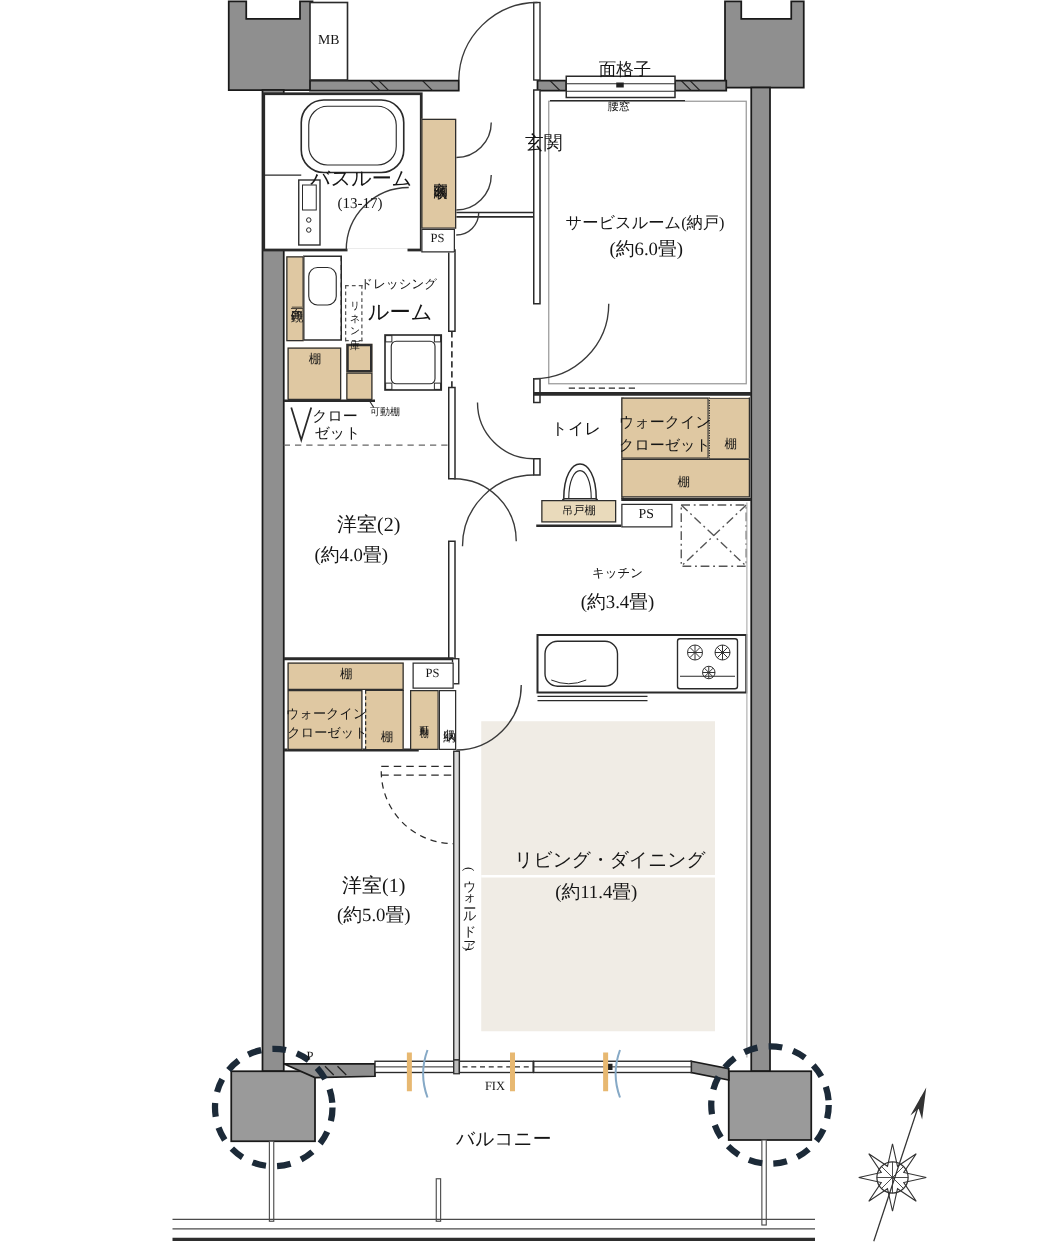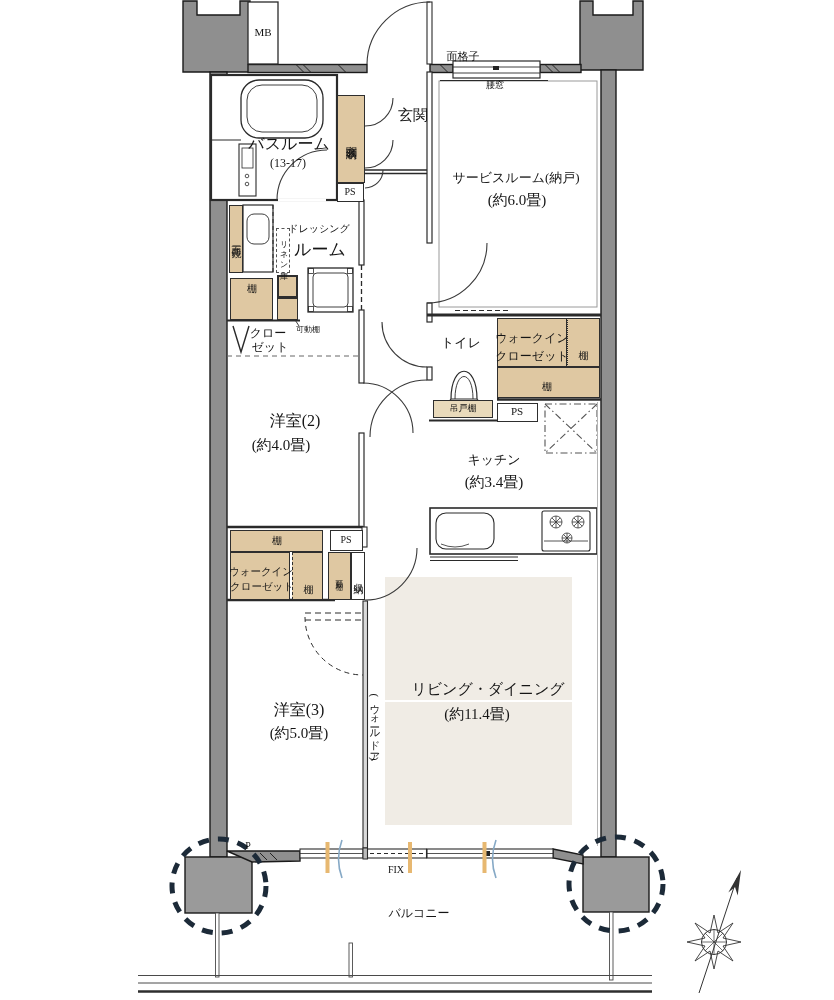--- a/index.html
+++ b/index.html
@@ -210,23 +210,23 @@
 <div class="box tanlight" style="left:433px;top:400px;width:60px;height:18px;border-width:1px"></div>
 <div class="box white" style="left:497px;top:403px;width:41px;height:19px"></div>
 <div class="box tan" style="left:230px;top:530px;width:93px;height:22px"></div>
 <div class="box tan" style="left:230px;top:552px;width:60px;height:48px"></div>
 <div class="box tan dashl" style="left:292px;top:552px;width:31px;height:48px"></div>
 <div class="box white" style="left:330px;top:530px;width:33px;height:21px"></div>
 <div class="box tan" style="left:328px;top:552px;width:23px;height:48px"></div>
 <div class="box white" style="left:351px;top:552px;width:14px;height:48px"></div>
 
 <div class="lbl" style="left:263px;top:33px;font-size:11px">MB</div>
-<div class="lbl" style="left:463px;top:57px;font-size:11px">面格子</div>
+<div class="lbl" style="left:500px;top:57px;font-size:14px">面格子</div>
 <div class="lbl" style="left:495px;top:86px;font-size:9px">腰窓</div>
-<div class="lbl" style="left:413px;top:116px;font-size:15px">玄関</div>
+<div class="lbl" style="left:435px;top:116px;font-size:15px">玄関</div>
 <div class="vlbl" style="left:351px;top:139px;font-size:11px">玄関収納</div>
 <div class="lbl" style="left:289px;top:144px;font-size:16px">バスルーム</div>
 <div class="lbl" style="left:288px;top:163px;font-size:12px">(13-17)</div>
 <div class="lbl" style="left:350px;top:192px;font-size:10px">PS</div>
 <div class="lbl" style="left:516px;top:178px;font-size:13px">サービスルーム(納戸)</div>
 <div class="lbl" style="left:517px;top:201px;font-size:15px">(約6.0畳)</div>
 <div class="vlbl" style="left:236px;top:239px;font-size:10px">三面鏡</div>
 <div class="vlbl" style="left:283px;top:251px;font-size:8px">リネン庫</div>
 <div class="lbl" style="left:319px;top:229px;font-size:10px">ドレッシング</div>
 <div class="lbl" style="left:320px;top:250px;font-size:17px">ルーム</div>
@@ -236,31 +236,31 @@
 <div class="lbl" style="left:270px;top:347px;font-size:12px">ゼット</div>
 <div class="lbl" style="left:295px;top:421px;font-size:16px">洋室(2)</div>
 <div class="lbl" style="left:281px;top:446px;font-size:15px">(約4.0畳)</div>
 <div class="lbl" style="left:461px;top:343px;font-size:13px">トイレ</div>
 <div class="lbl" style="left:463px;top:409px;font-size:9px">吊戸棚</div>
 <div class="lbl" style="left:532px;top:338px;font-size:12px">ウォークイン</div>
 <div class="lbl" style="left:532px;top:356px;font-size:12px">クローゼット</div>
 <div class="vlbl" style="left:583px;top:342px;font-size:10px">棚</div>
 <div class="lbl" style="left:547px;top:387px;font-size:10px">棚</div>
 <div class="lbl" style="left:517px;top:412px;font-size:11px">PS</div>
-<div class="lbl" style="left:494px;top:460px;font-size:13px">キッチン</div>
+<div class="lbl" style="left:494px;top:460px;font-size:10px">キッチン</div>
 <div class="lbl" style="left:494px;top:483px;font-size:15px">(約3.4畳)</div>
 <div class="lbl" style="left:277px;top:541px;font-size:10px">棚</div>
 <div class="lbl" style="left:261px;top:572px;font-size:10.5px">ウォークイン</div>
 <div class="lbl" style="left:262px;top:587px;font-size:10.5px">クローゼット</div>
 <div class="vlbl" style="left:308px;top:576px;font-size:10px">棚</div>
 <div class="lbl" style="left:346px;top:540px;font-size:10px">PS</div>
 <div class="vlbl" style="left:339px;top:576px;font-size:7.5px">可動棚</div>
 <div class="vlbl" style="left:358px;top:576px;font-size:10px">収納</div>
-<div class="lbl" style="left:299px;top:710px;font-size:16px">洋室(3)</div>
+<div class="lbl" style="left:299px;top:710px;font-size:16px">洋室(1)</div>
 <div class="lbl" style="left:299px;top:734px;font-size:15px">(約5.0畳)</div>
 <div class="vlbl" style="left:374px;top:727px;font-size:10.5px;text-orientation:mixed;letter-spacing:0">(ウォールドア)</div>
 <div class="lbl" style="left:488px;top:690px;font-size:15px">リビング・ダイニング</div>
 <div class="lbl" style="left:477px;top:715px;font-size:15px">(約11.4畳)</div>
 <div class="lbl" style="left:396px;top:870px;font-size:10px">FIX</div>
-<div class="lbl" style="left:419px;top:913px;font-size:12px">バルコニー</div>
+<div class="lbl" style="left:403px;top:913px;font-size:15px">バルコニー</div>
 <div class="lbl" style="left:248px;top:846px;font-size:10px">P</div>
 
 </div>
 
 </body></html>

